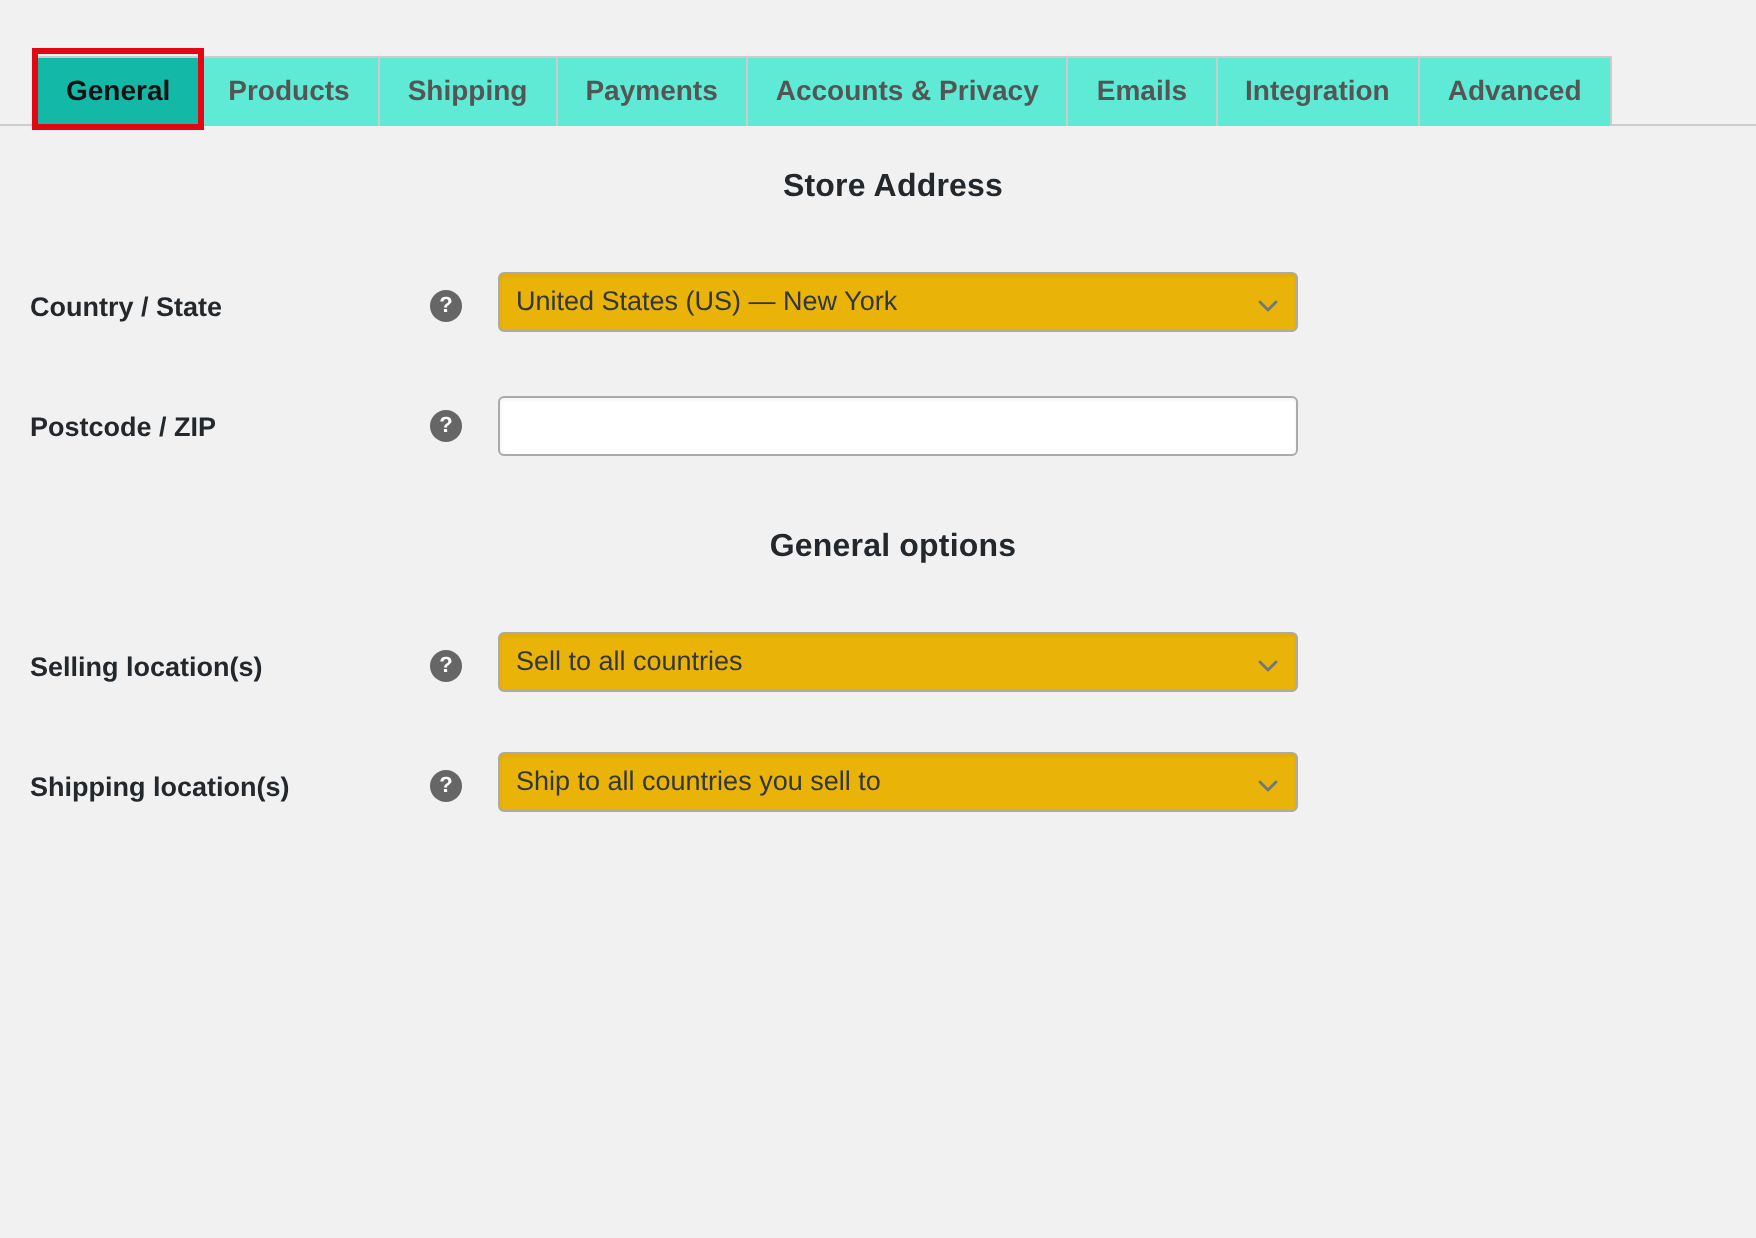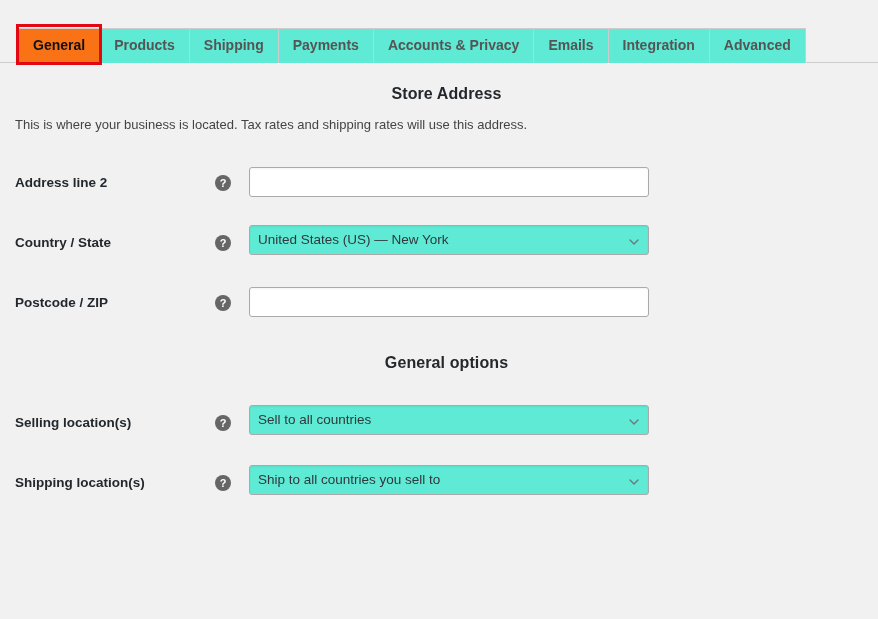--- a/index.html
+++ b/index.html
@@ -43,21 +43,21 @@
     border: 1px solid #ccc;
     border-bottom: none;
     color: #555;
     font-family: "Liberation Sans", sans-serif;
     font-size: 14px;
     font-weight: bold;
     text-decoration: none;
     z-index: 1;
   }
   .tab.active {
-    background: #f97316;
+    background: #14b8a6;
     color: #111;
     z-index: 3;
   }
   
   .tab.active::before {
     content: "";
     position: absolute;
     left: -3px;
     top: -5px;
     right: -3px;
@@ -146,21 +146,21 @@
   .select-wrap {
     position: relative;
     display: inline-block;
     width: 400px;
   }
   .select-box {
     width: 400px;
     height: 30px;
     line-height: 28px;
     padding: 0 30px 0 8px;
-    background: #5eead4;
+    background: #eab308;
     border: 1px solid #aaa;
     border-radius: 3px;
     box-shadow: 0 1px 2px rgba(0,0,0,.05) inset;
     font-family: "Liberation Sans", sans-serif;
     font-size: 13.5px;
     color: #32373c;
     overflow: hidden;
     text-overflow: ellipsis;
     white-space: nowrap;
     cursor: pointer;
@@ -178,29 +178,23 @@
 </style>
 </head>
 <body>
 
 <nav class="tab-bar" id="tab-bar"><a class="tab active">General</a><a class="tab">Products</a><a class="tab">Shipping</a><a class="tab">Payments</a><a class="tab">Accounts &amp; Privacy</a><a class="tab">Emails</a><a class="tab">Integration</a><a class="tab">Advanced</a></nav>
 
 <div class="content">
 
   <h2 class="section-title">Store Address</h2>
 
-  <p class="section-desc">This is where your business is located. Tax rates and shipping rates will use this address.</p>
 
   <table class="form-table">
     <tbody id="store-address-rows">
-        <tr>
-          <th>Address line 2</th>
-          <td class="help-cell"><span class="help-tip">?</span></td>
-          <td class="field-cell"><input type="text" class="text-input" value="" style=""></td>
-        </tr>
         <tr>
           <th>Country / State</th>
           <td class="help-cell"><span class="help-tip">?</span></td>
           <td class="field-cell"><div class="select-wrap"><div class="select-box">United States (US) — New York</div><span class="chevron">
                 <svg viewBox="0 0 10 10" width="10" height="10">
                   <path d="M1 3 L5 7 L9 3" fill="none" stroke="#6c7781" stroke-width="1.4" stroke-linecap="round" stroke-linejoin="round"></path>
                 </svg>
               </span></div></td>
         </tr>
         <tr>

